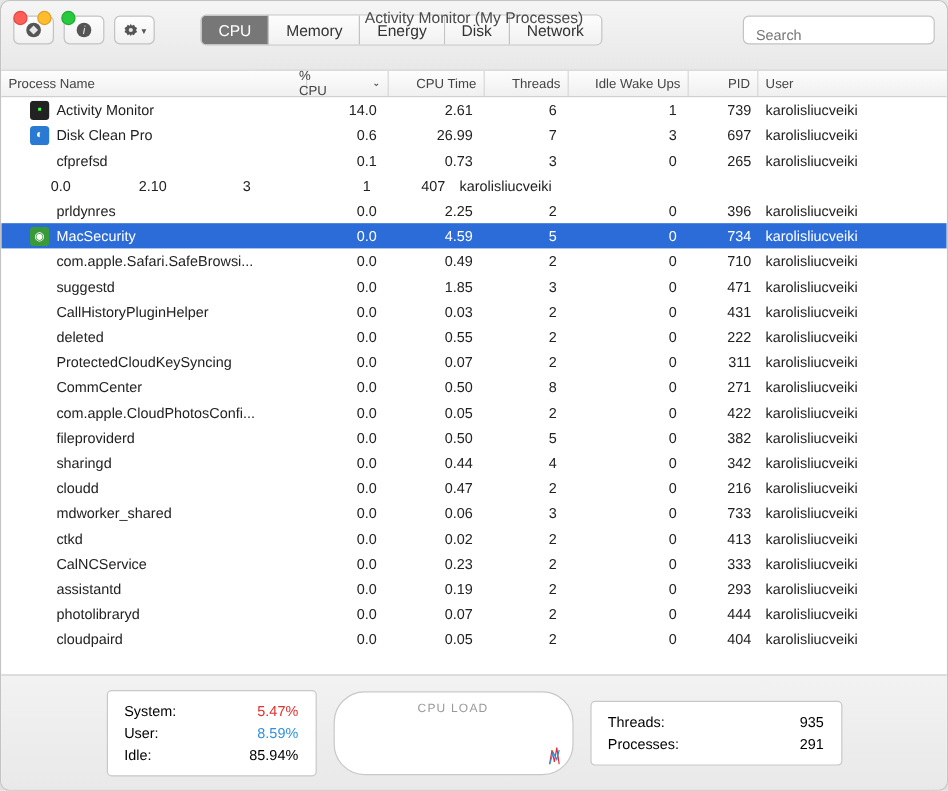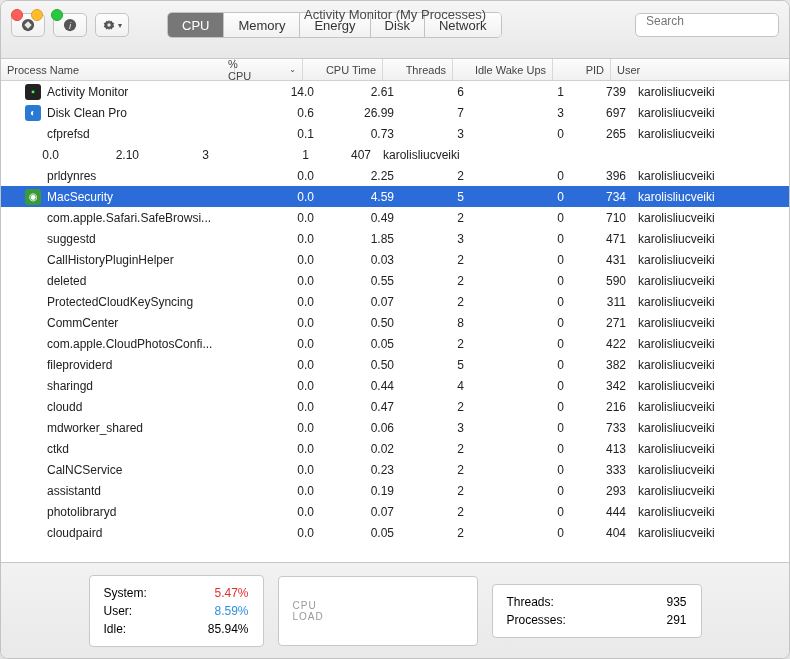--- a/index.html
+++ b/index.html
@@ -18,29 +18,29 @@
 .t-max { background: #28c940; border: 0.5px solid #1dac2c; }
 .title { position: absolute; top: 6px; left: 0; right: 0; text-align: center; font-size: 13px; color: #4a4a4a; font-weight: 500; }
 .toolbar { display: flex; align-items: center; width: 100%; gap: 8px; }
 .tool-btn { width: 34px; height: 24px; border: 1px solid #c3c3c3; border-radius: 5px; background: linear-gradient(#fdfdfd,#f1f1f1); display: flex; align-items: center; justify-content: center; color: #555; font-size: 13px; cursor: pointer; }
 .tool-btn svg { width: 14px; height: 14px; fill: #555; }
 .tabs { display: flex; border: 1px solid #c3c3c3; border-radius: 5px; overflow: hidden; margin-left: 30px; }
 .tab { height: 24px; padding: 0 14px; display: flex; align-items: center; font-size: 13px; color: #333; background: linear-gradient(#fdfdfd,#f1f1f1); border-right: 1px solid #c3c3c3; cursor: pointer; }
 .tab:last-child { border-right: none; }
 .tab.active { background: #777; color: #fff; }
 .spacer { flex: 1; }
-.search { width: 144px; height: 24px; border: 1px solid #c3c3c3; border-radius: 5px; background: #fff; display: flex; align-items: flex-start; padding: 0 6px; }
+.search { width: 160px; height: 24px; border: 1px solid #c3c3c3; border-radius: 5px; background: #fff; display: flex; align-items: flex-end; padding: 0 6px; }
 .search input { border: none; outline: none; font-size: 12px; flex: 1; background: transparent; }
 .search svg { width: 12px; height: 12px; fill: #888; margin-right: 4px; }
 
 
 .header-row { height: 22px; background: linear-gradient(#fdfdfd,#f0f0f0); border-bottom: 1px solid #d0d0d0; display: flex; font-size: 11px; color: #444; z-index: 5; }
 .header-row > div { border-right: 1px solid #d8d8d8; display: flex; align-items: center; padding: 0 6px; cursor: pointer; }
 .header-row > div:last-child { border-right: none; }
-.col-name { width: 234px; }
+.col-name { width: 255px; }
 .col-cpu { width: 68px; justify-content: flex-end; gap: 35px; }
 .col-time { width: 80px; justify-content: flex-end; }
 .col-threads { width: 70px; justify-content: flex-end; }
 .col-wake { width: 100px; justify-content: flex-end; }
 .col-pid { width: 58px; justify-content: flex-end; }
 .col-user { width: 120px; }
 .sort-ind { font-size: 8px; margin-left: 3px; }
 
 
 .rows { flex: 1; overflow-y: scroll; background: #fff; position: relative; z-index: 2; }
@@ -56,21 +56,21 @@
 .proc-icon { width: 16px; height: 16px; border-radius: 3px; flex-shrink: 0; display: flex; align-items: center; justify-content: center; font-size: 10px; }
 
 ::-webkit-scrollbar { width: 16px; }
 ::-webkit-scrollbar-track { background: #fafafa; border-left: 1px solid #e4e4e4; }
 ::-webkit-scrollbar-thumb { background: #c4c4c4; border-radius: 8px; border: 3px solid #fafafa; }
 
 
 .footer { height: 96px; background: linear-gradient(#f2f2f2,#e9e9e9); border-top: 1px solid #c8c8c8; display: flex; align-items: center; justify-content: center; gap: 14px; padding: 10px 24px; z-index: 5; }
 .panel { border: 1px solid #c8c8c8; border-radius: 4px; background: #fff; padding: 8px 14px; font-size: 12px; }
 .panel-left { width: 175px; }
-.panel-mid { width: 200px; height: 70px; display: flex; flex-direction: row; align-items: center; justify-content: center; color: #999; font-size: 10px; letter-spacing: 1px; }
+.panel-mid { width: 200px; height: 70px; display: flex; flex-direction: column; align-items: center; justify-content: center; color: #999; font-size: 10px; letter-spacing: 1px; border-radius: 26px; }
 .panel-right { width: 210px; }
 .panel-row { display: flex; justify-content: space-between; line-height: 18px; }
 .val-system { color: #e03030; }
 .val-user { color: #3090e0; }
 </style>
 </head>
 <body>
 
 <div class="window">
   <div class="watermark">pcrisk.com</div>
@@ -240,21 +240,21 @@
       </div>
       <div class="row">
         <div class="c-name">
           <span class="proc-icon"></span>
           <span>deleted</span>
         </div>
         <div class="c-cpu">0.0</div>
         <div class="c-time">0.55</div>
         <div class="c-threads">2</div>
         <div class="c-wake">0</div>
-        <div class="c-pid">590</div>
+        <div class="c-pid">222</div>
         <div class="c-user">karolisliucveiki</div>
       </div>
       <div class="row">
         <div class="c-name">
           <span class="proc-icon"></span>
           <span>ProtectedCloudKeySyncing</span>
         </div>
         <div class="c-cpu">0.0</div>
         <div class="c-time">0.07</div>
         <div class="c-threads">2</div>

